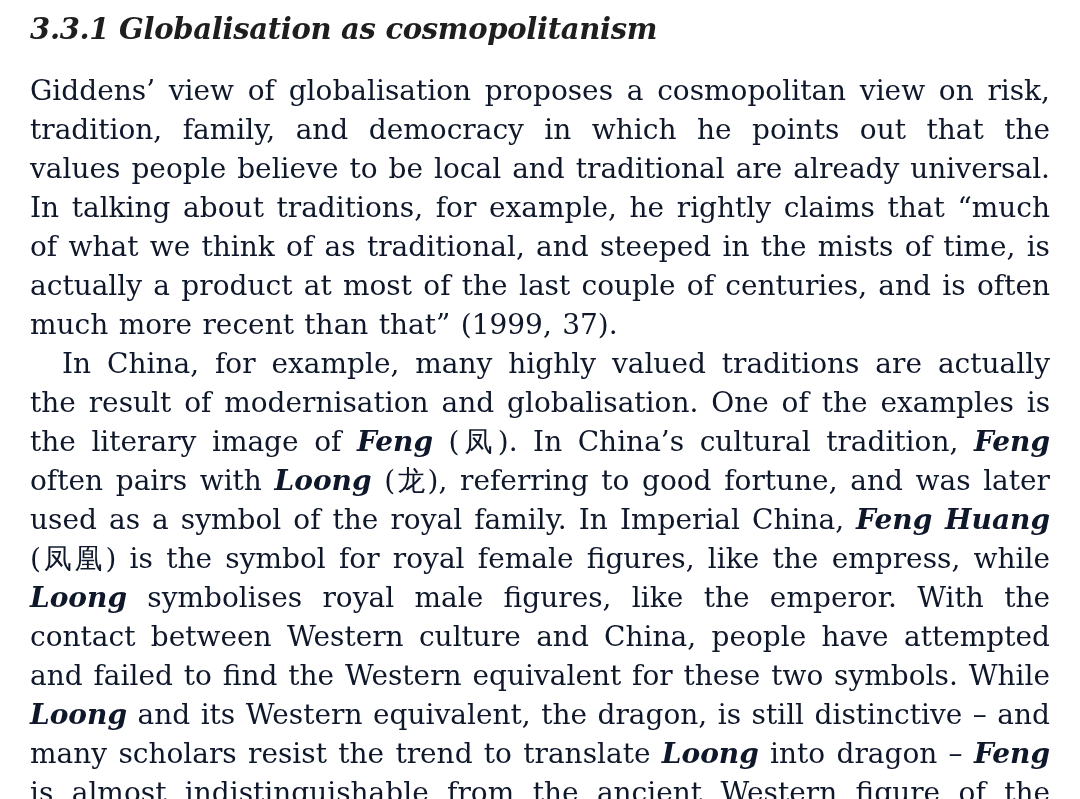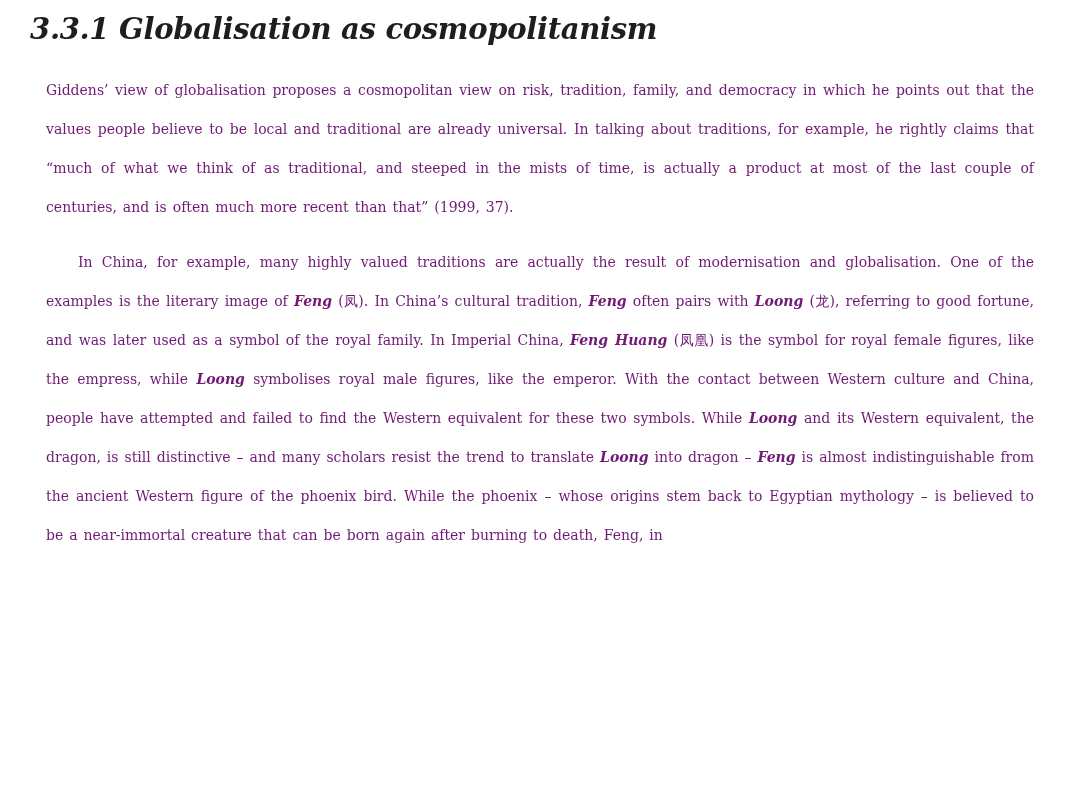--- a/index.html
+++ b/index.html
@@ -22,26 +22,26 @@
     font-family: "DejaVu Serif", "Liberation Serif", serif;
     font-weight: bold;
     font-style: italic;
     font-size: 29px;
     line-height: 34px;
     letter-spacing: -0.3px;
     margin: 0 0 25px 0;
     color: #1e1e1e;
   }
   .body-text .para {
-    font-size: 14px;
+    font-size: 28px;
     line-height: 39px;
     text-align: justify;
-    margin: 16px;
+    margin: 0;
     word-spacing: 1.5px;
-    color: #701a75;
+    color: #0f172a;
   }
   .body-text .para.indent {
     text-indent: 32px;
   }
   .body-text .para em {
     font-style: italic;
     font-weight: bold;
   }
 </style>
 </head>

